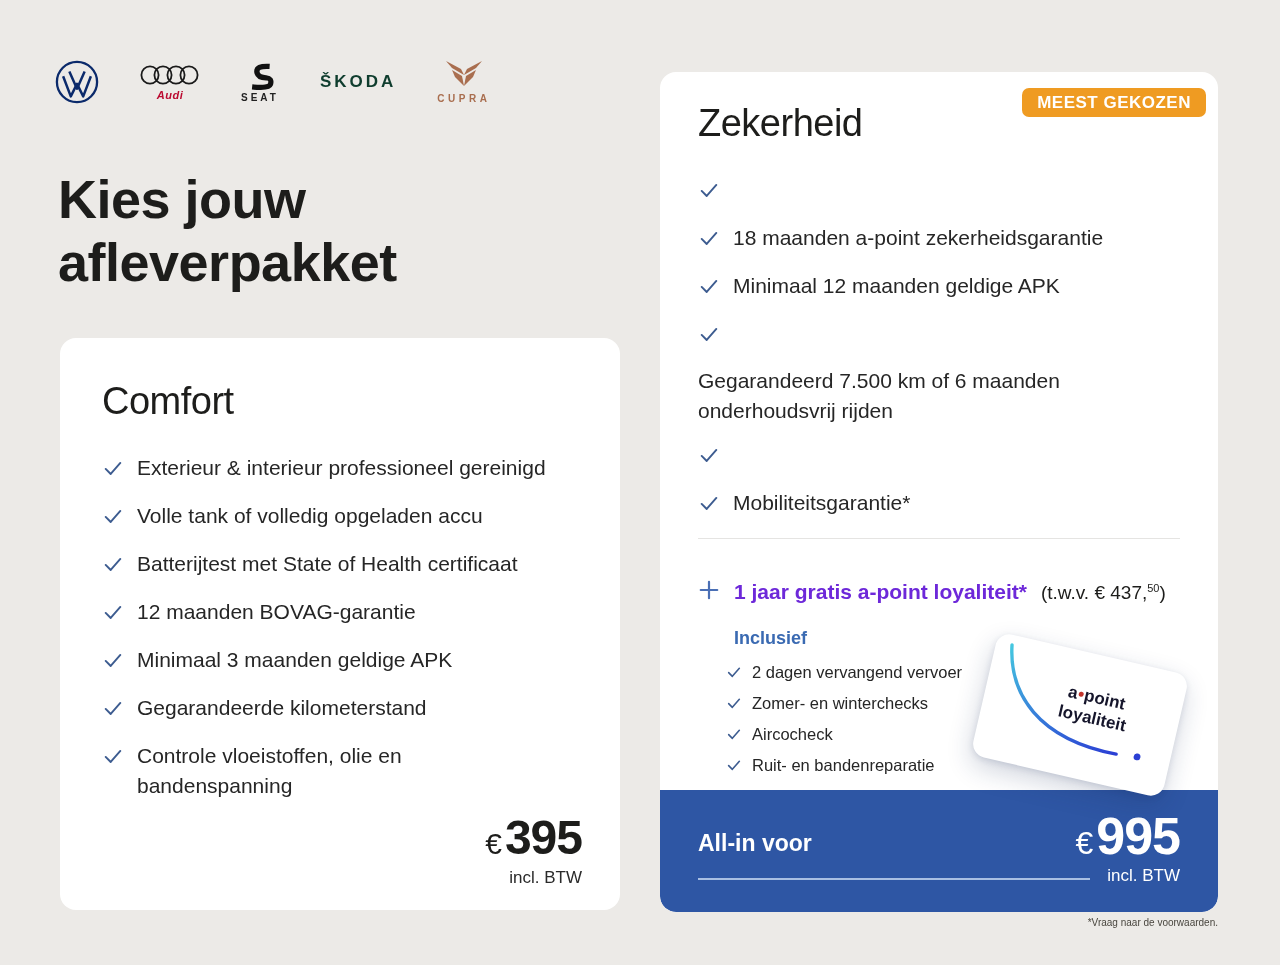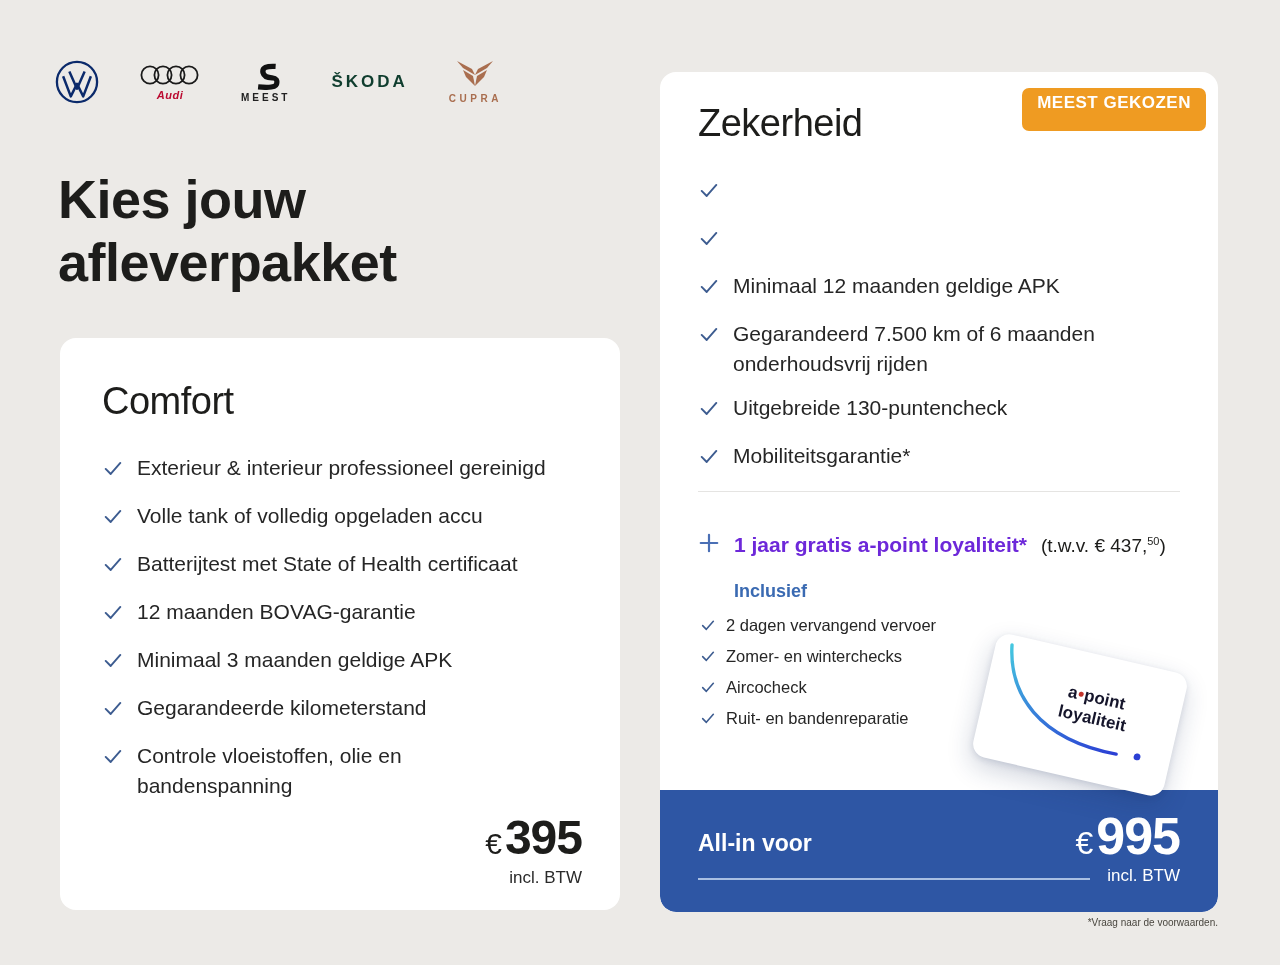--- a/index.html
+++ b/index.html
@@ -52,38 +52,38 @@
   .price-block { position:absolute; right:38px; bottom:22px; text-align:right; }
   .price-row { display:flex; align-items:baseline; justify-content:flex-end; }
   .price-row .euro { font-size:30px; font-weight:500; margin-right:3px; }
   .price-row .amount { font-size:48px; font-weight:700; letter-spacing:-1px; }
   .price-note { font-size:17px; color:#2a2a2a; margin-top:3px; }
 
   
   .badge {
     position:absolute; top:16px; right:12px; z-index:3;
     background:#EF9B22; color:#fff; font-size:17px; font-weight:700;
-    letter-spacing:0.5px; padding:5px 15px 18px; border-radius:7px;
+    letter-spacing:0.5px; padding:5px 15px 4px; border-radius:7px;
   }
   .zeker-inner { padding:30px 38px 0; }
   .divider { margin:16px 38px 0; border-top:1px solid #E5E4E2; }
 
   .loyalty-row {
     display:flex; align-items:baseline; gap:14px;
     padding:38px 38px 0; font-size:21px;
   }
   .loyalty-row .plus { flex:0 0 22px; position:relative; top:2px; }
   .loyalty-title { font-weight:700; color:#6d28d9; white-space:nowrap; }
   .loyalty-value { font-size:19px; color:#1D1D1B; white-space:nowrap; }
   .loyalty-value sup { font-size:11px; }
 
   .inclusief {
     padding:24px 0 0 74px; font-size:18px; font-weight:700; color:#3A6AB2;
   }
-  ul.sub { list-style:none; margin-top:12px; padding-left:40px; }
+  ul.sub { list-style:none; margin-top:12px; padding-left:66px; }
   ul.sub li {
     display:flex; align-items:flex-start; gap:10px;
     font-size:16.5px; line-height:22px; color:#262626; margin-bottom:7px;
   }
   ul.sub li .ck { flex:0 0 16px; padding-top:2px; }
 
   
   .loyalty-card {
     position:absolute; left:322px; top:580px; z-index:2;
     width:196px; height:126px; background:#fff; border-radius:14px;
@@ -135,21 +135,21 @@
         <circle cx="23" cy="11" r="8.6" fill="none" stroke="#1a1a1a" stroke-width="1.8"></circle>
         <circle cx="36" cy="11" r="8.6" fill="none" stroke="#1a1a1a" stroke-width="1.8"></circle>
         <circle cx="49" cy="11" r="8.6" fill="none" stroke="#1a1a1a" stroke-width="1.8"></circle>
       </svg>
       <span class="audi-word">Audi</span>
     </div>
     <div class="logo">
       <svg width="30" height="28" viewBox="0 0 34 32">
         <path d="M28 5 Q12 4 13.5 12 Q15 18 24 18 Q31 18.5 29 25.5 Q27.5 30.5 8 28.5" fill="none" stroke="#111" stroke-width="6"></path>
       </svg>
-      <span class="wordmark-sub">MEEST</span>
+      <span class="wordmark-sub">SEAT</span>
     </div>
     <div class="logo">
       <span class="skoda-word">ŠKODA</span>
     </div>
     <div class="logo">
       <svg width="40" height="30" viewBox="0 0 40 30">
         <g fill="#A96E4F">
           <path d="M2 0 L17 8 L20 14 L8 7 Z"></path>
           <path d="M38 0 L23 8 L20 14 L32 7 Z"></path>
           <path d="M8 9 L18 15 L20 25 L11 16 Z"></path>
@@ -225,38 +225,38 @@
       <ul class="features">
         <li class="bold">
           <span class="ck"><svg width="22" height="22" viewBox="0 0 24 24">
                 <path d="M4 13 L9.5 18.5 L20 6.5" fill="none" stroke="#3D5C90" stroke-width="2.1" stroke-linecap="round" stroke-linejoin="round"></path>
               </svg></span>
         </li>
         <li>
           <span class="ck"><svg width="22" height="22" viewBox="0 0 24 24">
                 <path d="M4 13 L9.5 18.5 L20 6.5" fill="none" stroke="#3D5C90" stroke-width="2.1" stroke-linecap="round" stroke-linejoin="round"></path>
               </svg></span>
+          <span class="txt">18 maanden a-point zekerheidsgarantie</span>
         </li>
         <li>
           <span class="ck"><svg width="22" height="22" viewBox="0 0 24 24">
                 <path d="M4 13 L9.5 18.5 L20 6.5" fill="none" stroke="#3D5C90" stroke-width="2.1" stroke-linecap="round" stroke-linejoin="round"></path>
               </svg></span>
           <span class="txt">Minimaal 12 maanden geldige APK</span>
         </li>
-        <li style="width:460px;">
+        <li style="width:460px;flex-direction:column;">
           <span class="ck"><svg width="22" height="22" viewBox="0 0 24 24">
                 <path d="M4 13 L9.5 18.5 L20 6.5" fill="none" stroke="#3D5C90" stroke-width="2.1" stroke-linecap="round" stroke-linejoin="round"></path>
               </svg></span>
           <span class="txt">Gegarandeerd 7.500 km of 6 maanden onderhoudsvrij rijden</span>
         </li>
         <li>
           <span class="ck"><svg width="22" height="22" viewBox="0 0 24 24">
                 <path d="M4 13 L9.5 18.5 L20 6.5" fill="none" stroke="#3D5C90" stroke-width="2.1" stroke-linecap="round" stroke-linejoin="round"></path>
               </svg></span>
-          <span class="txt">Uitgebreide 130-puntencheck</span>
         </li>
         <li>
           <span class="ck"><svg width="22" height="22" viewBox="0 0 24 24">
                 <path d="M4 13 L9.5 18.5 L20 6.5" fill="none" stroke="#3D5C90" stroke-width="2.1" stroke-linecap="round" stroke-linejoin="round"></path>
               </svg></span>
           <span class="txt">Mobiliteitsgarantie*</span>
         </li>
       </ul>
     </div>
 

